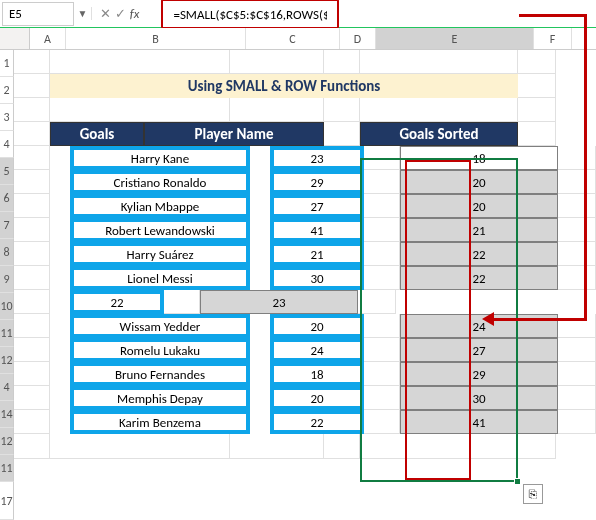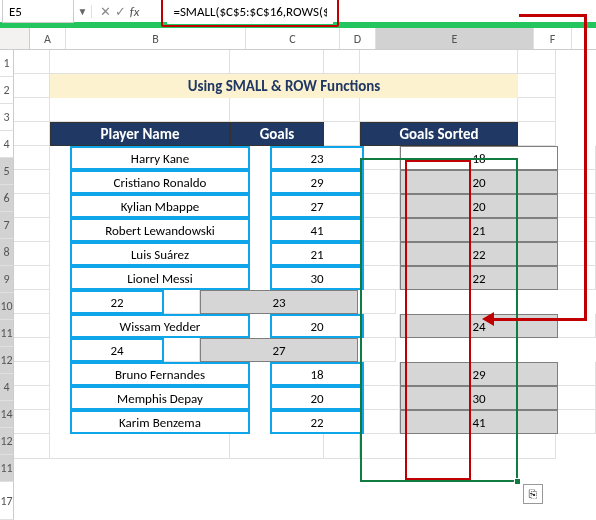--- a/index.html
+++ b/index.html
@@ -1,18 +1,18 @@
 <!DOCTYPE html>
 <html><head>
 <meta charset="utf-8">
 <style>
   * { box-sizing: border-box; margin: 0; padding: 0; }
   body { font-family: 'Segoe UI', Calibri, Arial, sans-serif; background: #fff; width: 596px; height: 520px; overflow: hidden; position: relative; }
   
-  .name-box-bar { display: flex; align-items: center; height: 28px; border-bottom: 6px solid #22c55e; background: #fff; }
+  .name-box-bar { display: flex; align-items: center; height: 28px; border-bottom: 1px solid #22c55e; background: #fff; }
   .name-box { width: 72px; height: 24px; border: 1px solid #ccc; padding: 0 6px; font-size: 13px; display: flex; align-items: center; margin-left: 2px; }
   .nb-dd { width: 18px; display: flex; align-items: center; justify-content: center; color: #666; font-size: 10px; border-right: 1px solid #e0e0e0; margin-right: 4px; }
   .fx-icons { display: flex; align-items: center; gap: 4px; padding: 0 4px; color: #888; }
   .fx-icons span { font-size: 13px; }
   .fx-icons .cancel { color: #888; }
   .fx-icons .confirm { color: #888; }
   .fx-label { font-style: italic; font-size: 13px; color: #555; margin-right: 18px; }
   .formula-input { flex: 1; height: 24px; padding: 0 6px; font-size: 13px; font-family: Calibri, Arial; border: none; outline: none; }
   .formula-highlight { border: 2.5px solid #c00000; border-radius: 2px; padding: 1px 4px; margin-top: 1px; display: inline-block; }
   
@@ -35,21 +35,21 @@
   .row-h.r17 { height: 38px; }
   
   .cells { position: relative; flex: 1; }
   .cell-row { display: flex; height: 24px; }
   .cell-row.r17 { height: 25px; }
   .cell { border-right: 1px solid #e0e0e0; border-bottom: 1px solid #e0e0e0; display: flex; align-items: center; justify-content: center; font-size: 13px; }
   
   .title-cell { background: #fdf2d0; font-weight: bold; color: #203864; font-size: 15px; border: none; }
   
   .header-cell { background: #203864; color: #fff; font-weight: bold; font-size: 15px; border: 1px solid #333; }
-  .data-cell { border: 2px solid #0ea5e9; background: #fff; font-size: 13px; margin-left: 20px; }
+  .data-cell { border: 4px solid #0ea5e9; background: #fff; font-size: 13px; margin-left: 20px; }
   .data-cell.name { justify-content: center; }
   
   .sorted-cell { background: #d6d6d6; border: 1px solid #7f7f7f; font-size: 13px; }
   
   .selection-outer { position: absolute; border: 2.5px solid #c00000; pointer-events: none; }
   .sel-range { position: absolute; border: 2px solid #107c41; pointer-events: none; }
   .sel-handle { position: absolute; width: 7px; height: 7px; background: #107c41; border: 1px solid #fff; pointer-events: none; }
   
   .connector { position: absolute; background: #c00000; pointer-events: none; }
   .arrow-tip { position: absolute; width: 0; height: 0; pointer-events: none; }
@@ -125,22 +125,22 @@
           <div class="cell col-A"></div>
           <div class="cell col-B"></div>
           <div class="cell col-C"></div>
           <div class="cell col-D"></div>
           <div class="cell col-E"></div>
           <div class="cell col-F"></div>
         </div>
 
       <div class="cell-row">
         <div class="cell col-A"></div>
+        <div class="cell header-cell col-C">Goals</div>
         <div class="cell header-cell col-B">Player Name</div>
-        <div class="cell header-cell col-C">Goals</div>
         <div class="cell col-D"></div>
         <div class="cell header-cell col-E">Goals Sorted</div>
         <div class="cell col-F"></div>
       </div>
 
       <div class="cell-row">
           <div class="cell col-A"></div>
           <div class="cell data-cell name col-B">Harry Kane</div>
           <div class="cell data-cell col-C">23</div>
           <div class="cell col-D"></div>
@@ -166,21 +166,21 @@
       <div class="cell-row">
           <div class="cell col-A"></div>
           <div class="cell data-cell name col-B">Robert Lewandowski</div>
           <div class="cell data-cell col-C">41</div>
           <div class="cell col-D"></div>
           <div class="cell sorted-cell col-E">21</div>
           <div class="cell col-F"></div>
         </div>
       <div class="cell-row">
           <div class="cell col-A"></div>
-          <div class="cell data-cell name col-B">Luis Suárez</div>
+          <div class="cell data-cell name col-B">Harry Suárez</div>
           <div class="cell data-cell col-C">21</div>
           <div class="cell col-D"></div>
           <div class="cell sorted-cell col-E">22</div>
           <div class="cell col-F"></div>
         </div>
       <div class="cell-row">
           <div class="cell col-A"></div>
           <div class="cell data-cell name col-B">Lionel Messi</div>
           <div class="cell data-cell col-C">30</div>
           <div class="cell col-D"></div>
@@ -197,20 +197,21 @@
       <div class="cell-row">
           <div class="cell col-A"></div>
           <div class="cell data-cell name col-B">Wissam Yedder</div>
           <div class="cell data-cell col-C">20</div>
           <div class="cell col-D"></div>
           <div class="cell sorted-cell col-E">24</div>
           <div class="cell col-F"></div>
         </div>
       <div class="cell-row">
           <div class="cell col-A"></div>
+          <div class="cell data-cell name col-B">Romelu Lukaku</div>
           <div class="cell data-cell col-C">24</div>
           <div class="cell col-D"></div>
           <div class="cell sorted-cell col-E">27</div>
           <div class="cell col-F"></div>
         </div>
       <div class="cell-row">
           <div class="cell col-A"></div>
           <div class="cell data-cell name col-B">Bruno Fernandes</div>
           <div class="cell data-cell col-C">18</div>
           <div class="cell col-D"></div>

